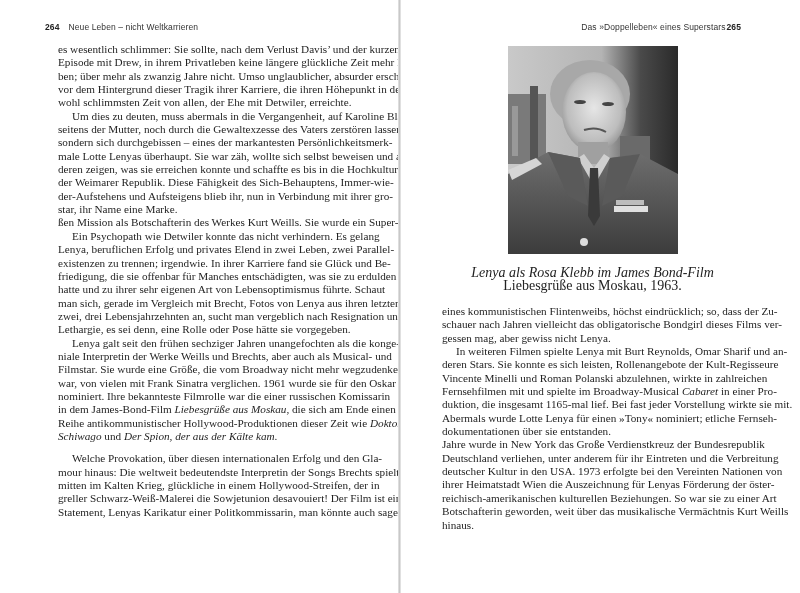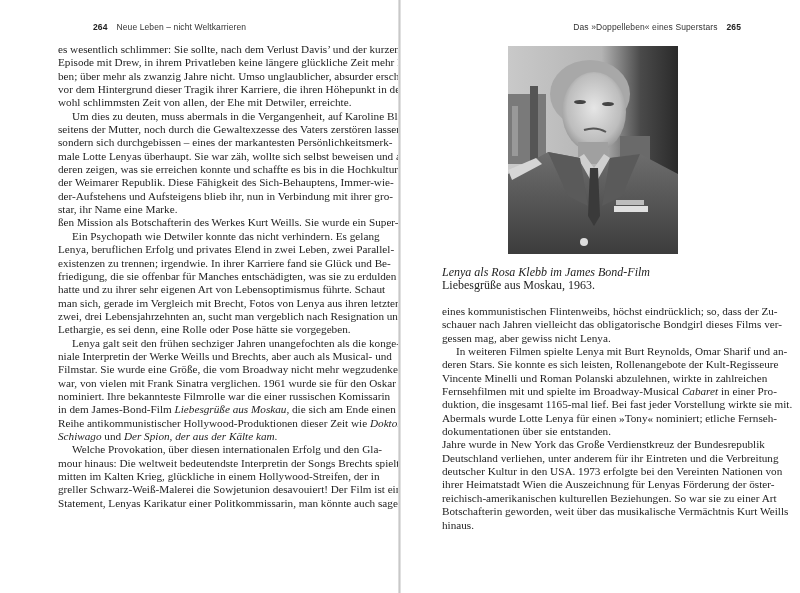--- a/index.html
+++ b/index.html
@@ -11,41 +11,41 @@
     .page { position: absolute; top: 0; height: 593px; background: #fff; }
     .page-left { left: 0; width: 399px; }
     .page-right { left: 401px; width: 399px; }
     .gutter { position: absolute; left: 398px; top: 0; width: 3px; height: 593px; background: linear-gradient(to right, #e8e8e8, #c8c8c8, #ececec); }
     .running-head {
       position: absolute; top: 22px; font-family: "Liberation Sans", "DejaVu Sans", sans-serif;
       font-size: 8.5px; color: #333; white-space: nowrap; letter-spacing: 0.1px;
     }
     .page-left .running-head { left: 45px; }
     .page-right .running-head { right: 59px; text-align: right; }
-    .folio { font-weight: bold; color: #222; margin-left: 48px; }
+    .folio { font-weight: bold; color: #222; }
     .page-left .folio { margin-right: 9px; }
-    .page-right .folio { margin-left: 9px; text-align: center; }
+    .page-right .folio { margin-left: 1px; text-align: center; }
     .textblock {
       position: absolute; font-size: 11.2px; line-height: 13.35px; text-align: justify;
       hyphens: manual; color: #1e1e1e;
     }
     .page-left .textblock { left: 58px; top: 43px; width: 301px; }
     .page-right .textblock.body { left: 41px; top: 305px; width: 301px; }
     .textblock p { margin: 0; }
     .textblock .line { display: block; text-align: justify; text-align-last: justify; white-space: nowrap; overflow: visible; }
     .textblock .line.last { text-align-last: left; }
     em { font-style: italic; }
     .figure {
       position: absolute; left: 107px; top: 46px; width: 170px; height: 208px;
       background: #9a9a9a; overflow: hidden;
     }
     .figure svg { display: block; width: 100%; height: 100%; }
     .caption {
-      position: absolute; left: 41px; top: 266px; width: 301px; 
-      font-size: 12px; line-height: 13px; color: #222;
+      position: absolute; left: 41px; top: 266px; width: 301px; text-align: center;
+      font-size: 14px; line-height: 13px; color: #222;
     }
     .caption .c1 { font-style: italic; display: block; }
     .caption .c2 { display: block; }
   </style>
 </head>
 <body>
 
 <div class="spread">
 
   <div class="page page-left">
@@ -85,21 +85,21 @@
           <span class="line" style="text-indent: 14px;">Lenya galt seit den frühen sechziger Jahren unangefochten als die konge-</span>
           <span class="line">niale Interpretin der Werke Weills und Brechts, aber auch als Musical- und</span>
           <span class="line">Filmstar. Sie wurde eine Größe, die vom Broadway nicht mehr wegzudenken</span>
           <span class="line">war, von vielen mit Frank Sinatra verglichen. 1961 wurde sie für den Oskar</span>
           <span class="line">nominiert. Ihre bekannteste Filmrolle war die einer russischen Komissarin</span>
           <span class="line">in dem James-Bond-Film <em>Liebesgrüße aus Moskau</em>, die sich am Ende einen</span>
           <span class="line">Reihe antikommunistischer Hollywood-Produktionen dieser Zeit wie <em>Doktor</em></span>
           <span class="line last"><em>Schiwago</em> und <em>Der Spion, der aus der Kälte kam</em>.</span>
         </p>
         <p>
-          <span class="line" style="text-indent: 14px;">Welche Provokation, über diesen internationalen Erfolg und den Gla-</span>
+          <span class="line" style="text-indent: 14px; margin-top: 9px;">Welche Provokation, über diesen internationalen Erfolg und den Gla-</span>
           <span class="line">mour hinaus: Die weltweit bedeutendste Interpretin der Songs Brechts spielt,</span>
           <span class="line">mitten im Kalten Krieg, glückliche in einem Hollywood-Streifen, der in</span>
           <span class="line">greller Schwarz-Weiß-Malerei die Sowjetunion desavouiert! Der Film ist ein</span>
           <span class="line">Statement, Lenyas Karikatur einer Politkommissarin, man könnte auch sagen:</span>
         </p>
       </div>
   </div>
 
   <div class="gutter"></div>
 

